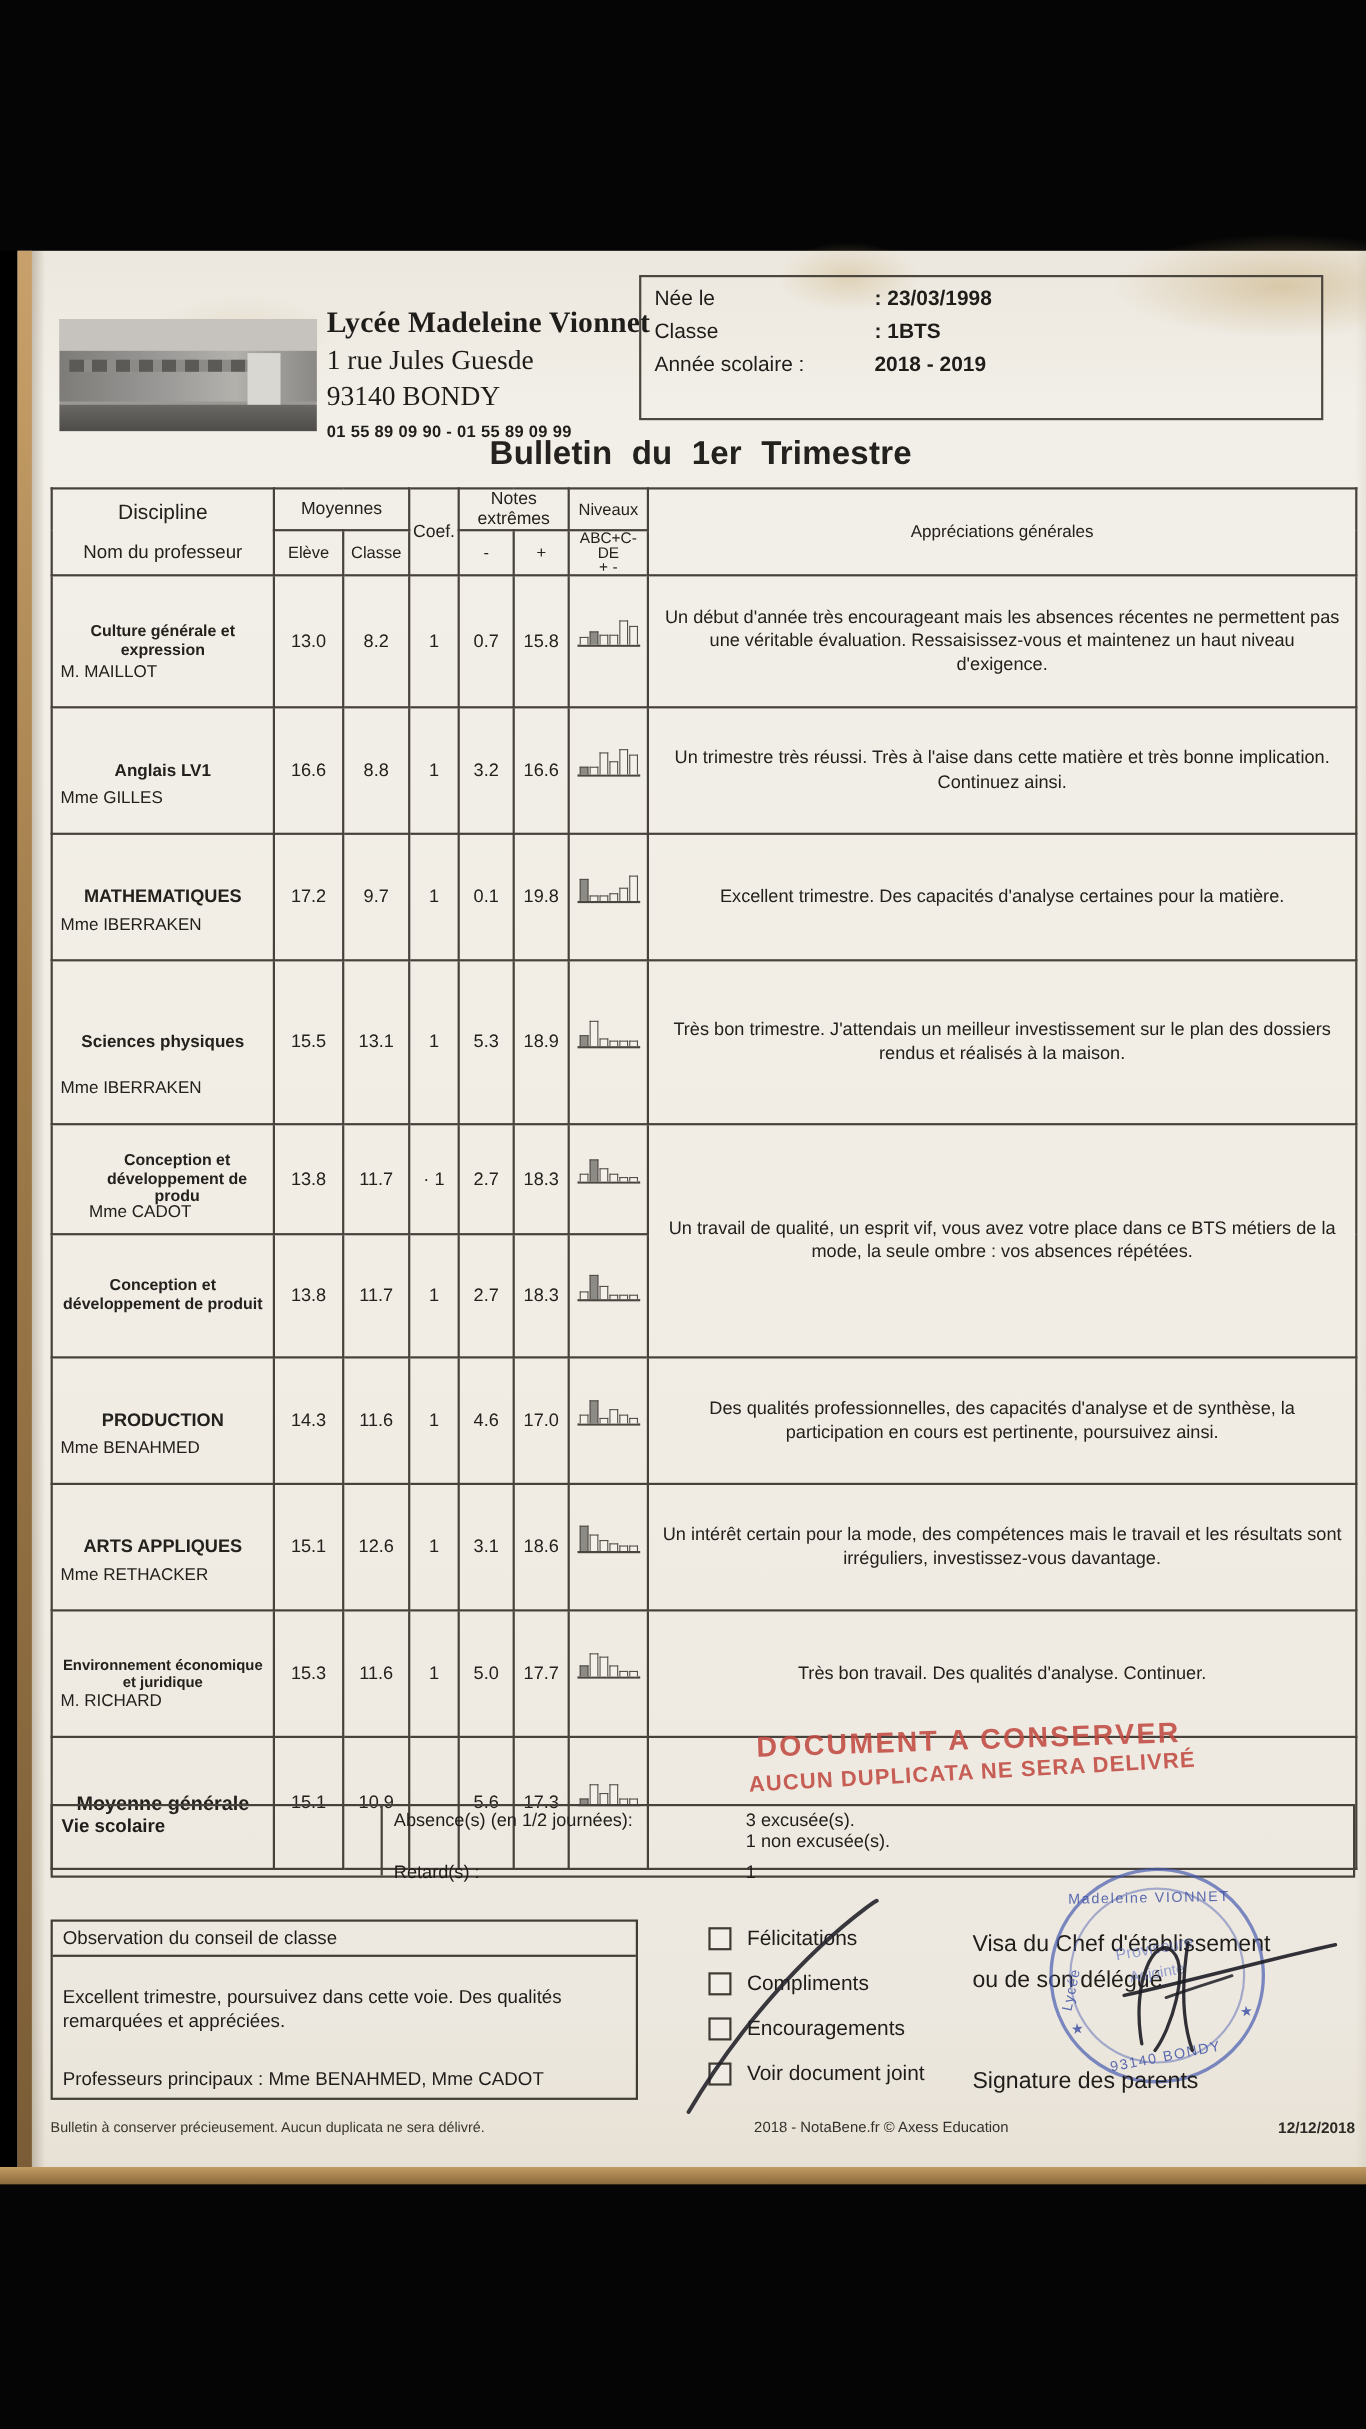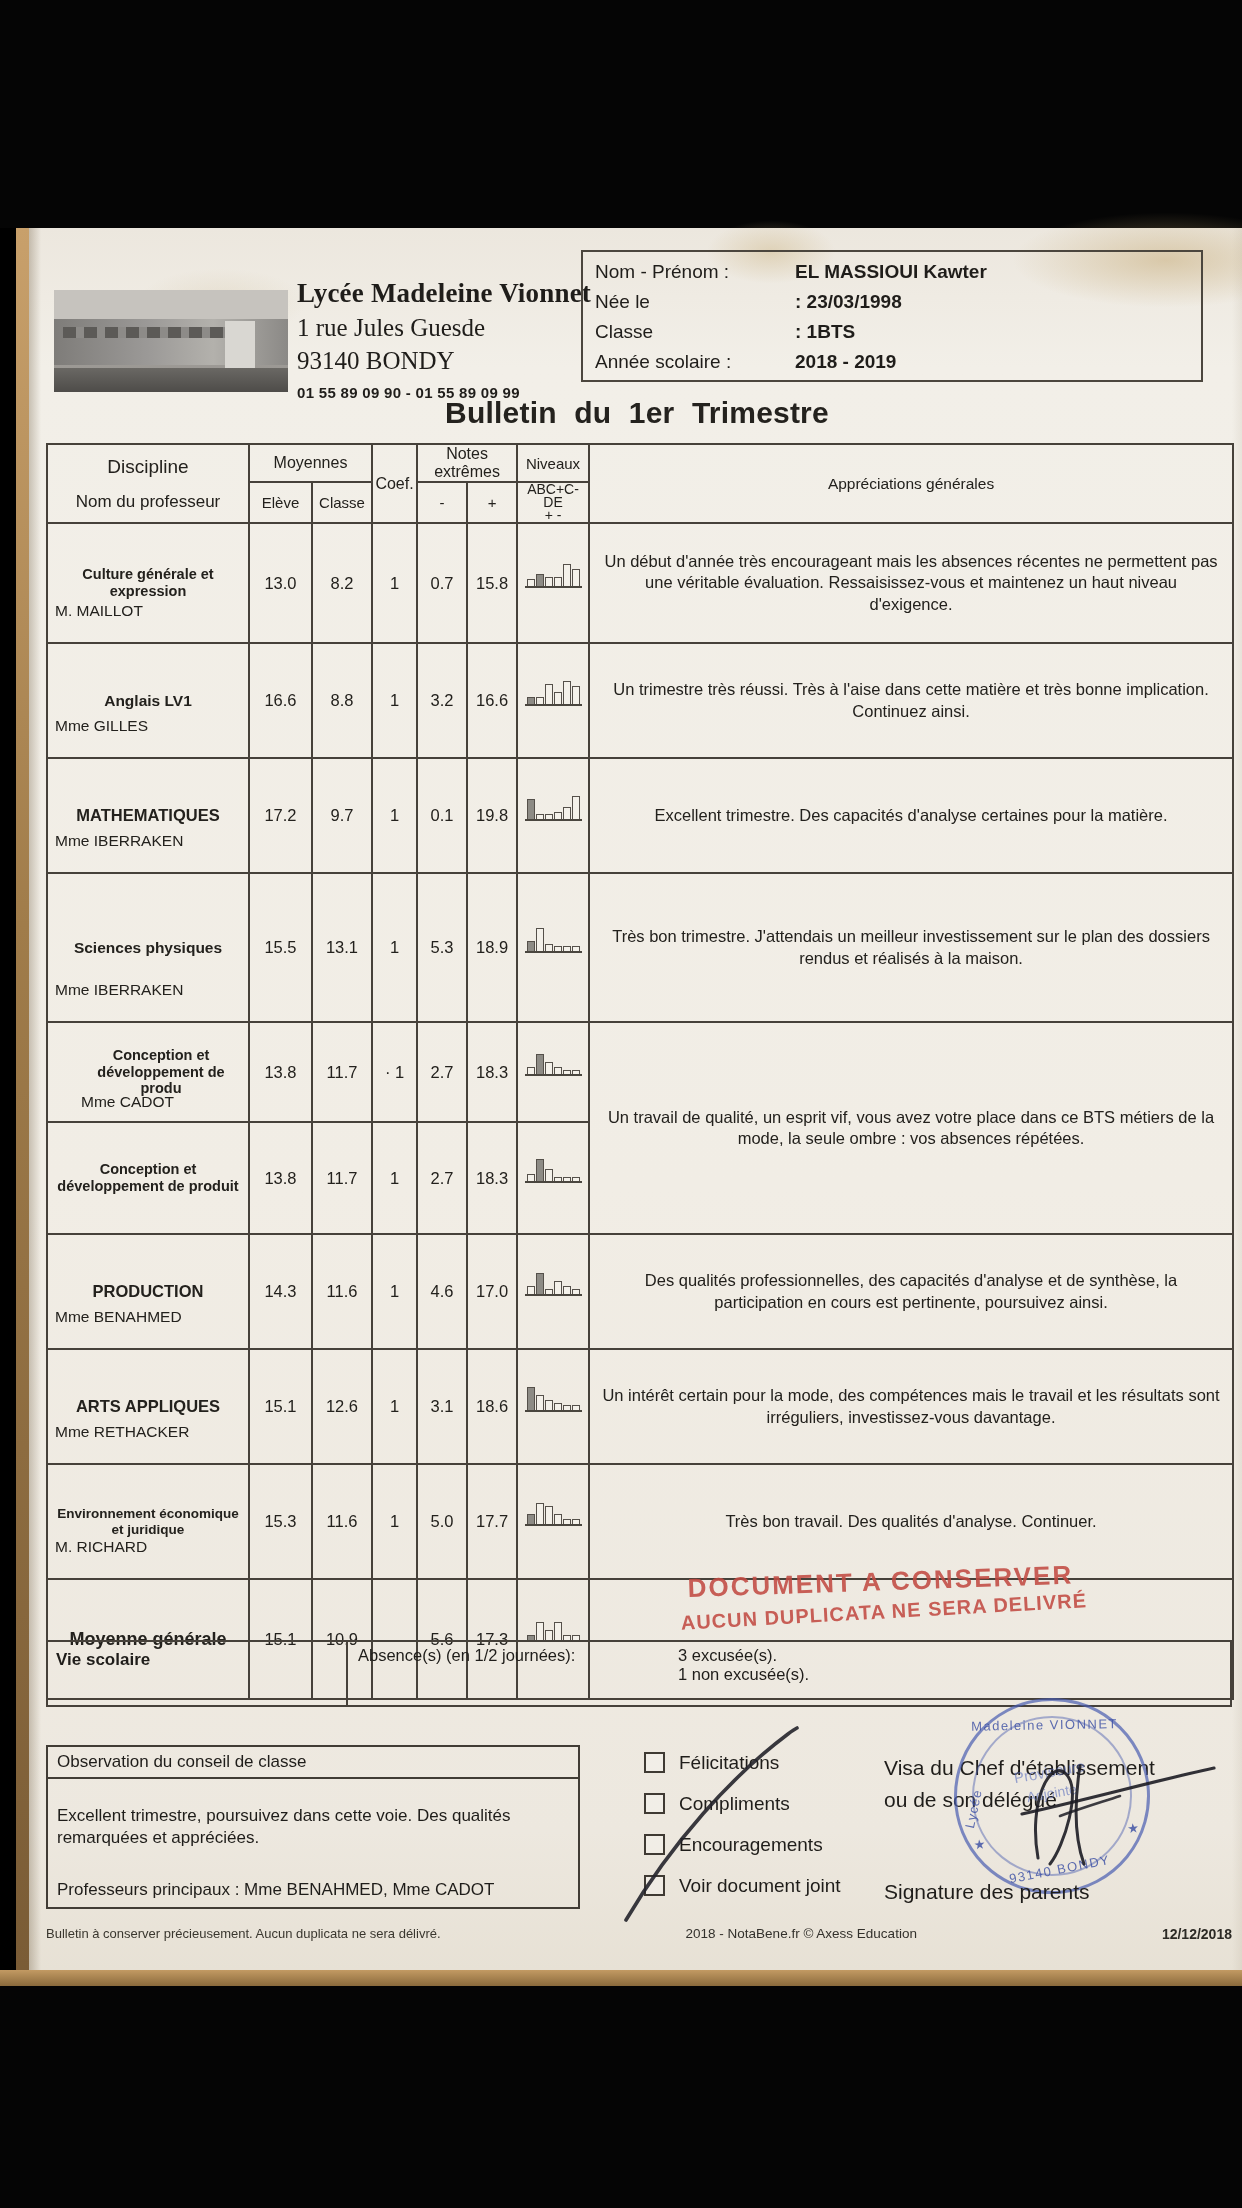--- a/index.html
+++ b/index.html
@@ -158,24 +158,20 @@
   </div>
   <div class="school-id">
     <div class="school-name">Lycée Madeleine Vionnet</div>
     <div class="school-addr">1 rue Jules Guesde</div>
     <div class="school-addr">93140 BONDY</div>
     <div class="school-phone">01 55 89 09 90 - 01 55 89 09 99</div>
   </div>
 
   <div class="info-box">
     <div class="info-row">
-      <span class="info-label">Nom - Prénom :</span>
-      <span class="info-value">EL MASSIOUI Kawter</span>
-    </div>
-    <div class="info-row">
       <span class="info-label">Née le</span>
       <span class="info-value">: 23/03/1998</span>
     </div>
     <div class="info-row">
       <span class="info-label">Classe</span>
       <span class="info-value">: 1BTS</span>
     </div>
     <div class="info-row">
       <span class="info-label">Année scolaire :</span>
       <span class="info-value">2018 - 2019</span>
@@ -444,20 +440,24 @@
       <span class="vie-label">Vie scolaire</span>
     </div>
     <div class="vie-right">
       <div class="vie-line">
         <span class="vie-key">Absence(s) (en 1/2 journées):</span>
         <span>
           <div>3 excusée(s).</div>
           <div>1 non excusée(s).</div>
         </span>
       </div>
+      <div class="vie-line vie-retard">
+        <span class="vie-key">Retard(s) :</span>
+        <span>1</span>
+      </div>
     </div>
   </div>
 
   <div class="red-stamp">
     <div class="red1">DOCUMENT A CONSERVER</div>
     <div class="red2">AUCUN DUPLICATA NE SERA DELIVRÉ</div>
   </div>
 
   <div class="obs-box">
     <div class="obs-title">Observation du conseil de classe</div>

